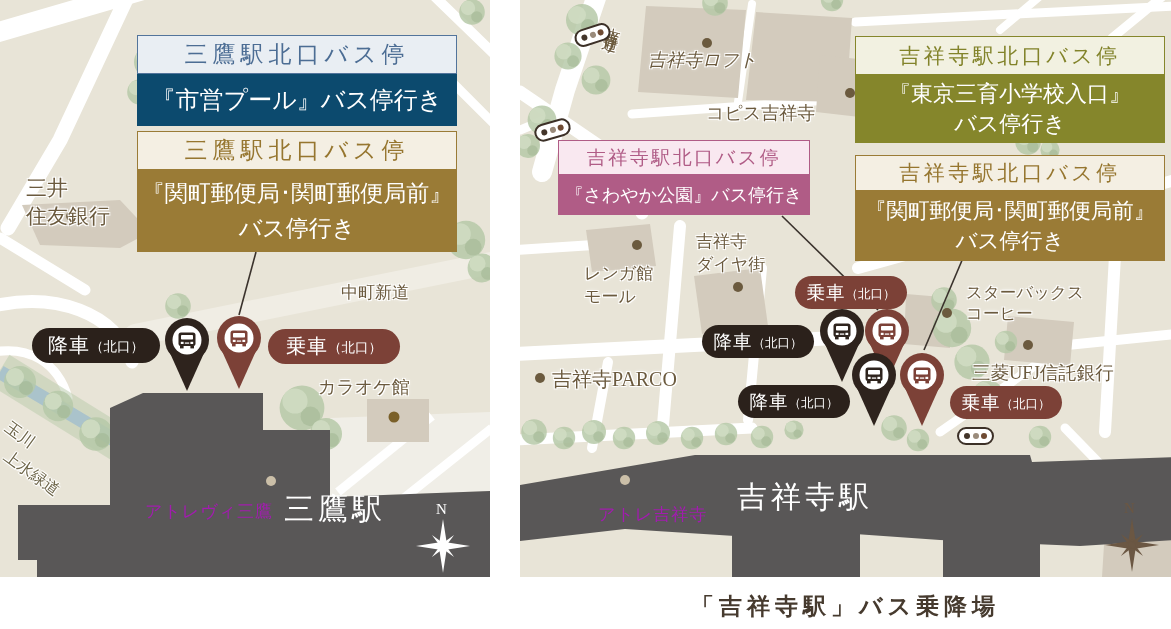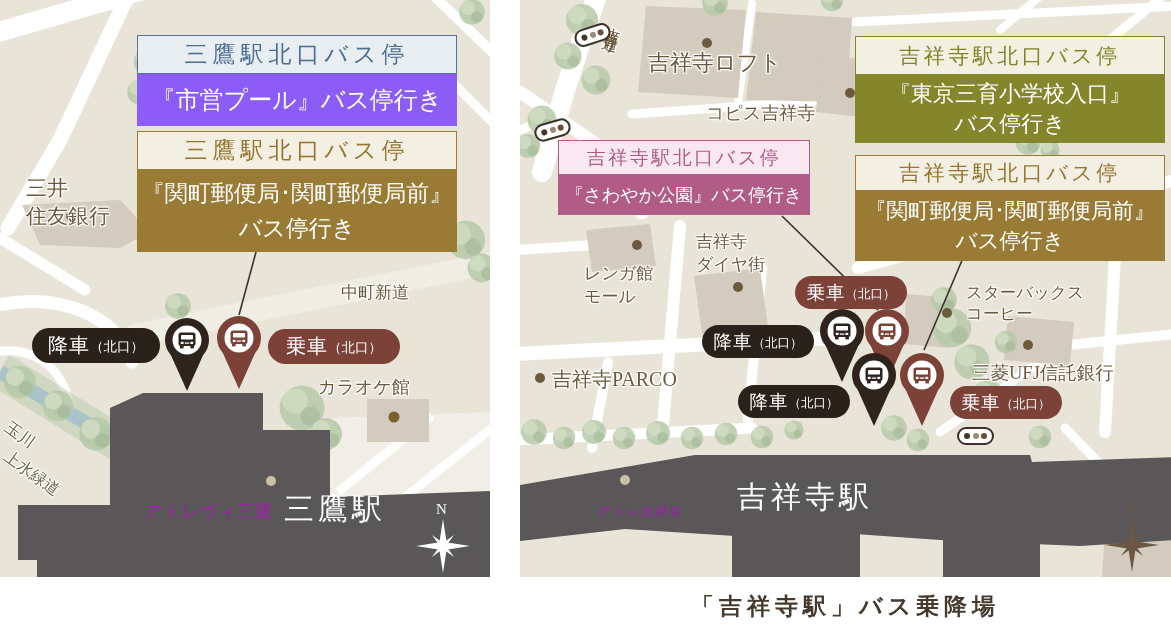--- a/index.html
+++ b/index.html
@@ -9,21 +9,21 @@
   #map-mitaka{left:0;width:490px;}
   #map-kichijoji{left:520px;width:651px;}
   .base{position:absolute;left:0;top:0;}
 
   
   .infobox{position:absolute;text-align:center;}
   .ib-header{border:1px solid;display:flex;align-items:center;justify-content:center;}
   .ib-body{color:#fff;}
   .ib-line:empty{display:none;}
   .t-blue  .ib-header{background:#e9eef3;border-color:#52749b;color:#4c6d94;}
-  .t-blue  .ib-body{background:#8b5cf6;}
+  .t-blue  .ib-body{background:#0c4a6e;}
   .t-brown .ib-header{background:#f4efe3;border-color:#9a7b36;color:#96762f;}
   .t-brown .ib-body{background:#9a7b36;}
   .t-olive .ib-header{background:#f2f1e1;border-color:#85862b;color:#82832a;}
   .t-olive .ib-body{background:#85862b;}
   .t-pink  .ib-header{background:#f9e8f0;border-color:#b05c86;color:#b05c86;}
   .t-pink  .ib-body{background:#b05c86;}
 
   
   .pill{position:absolute;border-radius:18px;color:#fff;display:flex;align-items:center;justify-content:center;white-space:nowrap;}
   .pill-black{background:#2b211b;}
@@ -298,21 +298,21 @@
       </div>
     </div>
     <div class="infobox t-brown" style="left:335px;top:155px;width:310px;">
       <div class="ib-header" style="height:34px;font-size:21px;letter-spacing:3.5px;">吉祥寺駅北口バス停</div>
       <div class="ib-body" style="padding:5px 0;font-size:21.5px;line-height:30px;">
         <div class="ib-line">『関町郵便局･関町郵便局前』</div>
         <div class="ib-line">バス停行き</div>
       </div>
     </div>
 
-    <div class="place" style="left:128px;top:48px;font-size:22px;">吉祥寺ロフト</div>
+    <div class="place" style="left:128px;top:48px;font-size:18px;font-style:italic;">吉祥寺ロフト</div>
     <div class="place" style="left:186px;top:101px;font-size:18px;">コピス吉祥寺</div>
     <div class="place vtext" style="left:86px;top:16px;font-size:15.5px;transform:rotate(14deg);transform-origin:center top;">吉祥寺通り</div>
     <div class="place" style="left:64px;top:262px;font-size:17px;line-height:23px;">
       <div>レンガ館</div>
       <div>モール</div>
     </div>
     <div class="place" style="left:176px;top:230px;font-size:17px;line-height:23px;">
       <div>吉祥寺</div>
       <div>ダイヤ街</div>
     </div>
@@ -362,21 +362,21 @@
     <svg class="pin" width="48" height="78" style="left:343px;top:305px;color:#7c4137;">
         <use href="#busPin"></use>
       </svg>
     <svg class="pin" width="48" height="78" style="left:330px;top:349px;color:#2e231d;">
         <use href="#busPin"></use>
       </svg>
     <svg class="pin" width="48" height="78" style="left:378px;top:349px;color:#7c4137;">
         <use href="#busPin"></use>
       </svg>
 
-    <div class="station-label tan" style="left:78px;top:503px;font-size:13px;letter-spacing:1px;">アトレ吉祥寺</div>
+    <div class="station-label tan" style="left:78px;top:503px;font-size:17px;letter-spacing:1px;">アトレ吉祥寺</div>
     <div class="station-label" style="left:217px;top:477px;font-size:30px;letter-spacing:4px;">吉祥寺駅</div>
 
     <div class="compass-n" style="left:604px;top:500px;color:#6b5743;">N</div>
     <svg class="compass" width="58" height="58" viewBox="-29 -29 58 58" style="left:583px;top:516px;color:#6b5743;">
         <use href="#compassRose"></use>
       </svg>
   </div>
 
   <div class="caption" id="caption-kichijoji">「吉祥寺駅」バス乗降場</div>
 </div>

